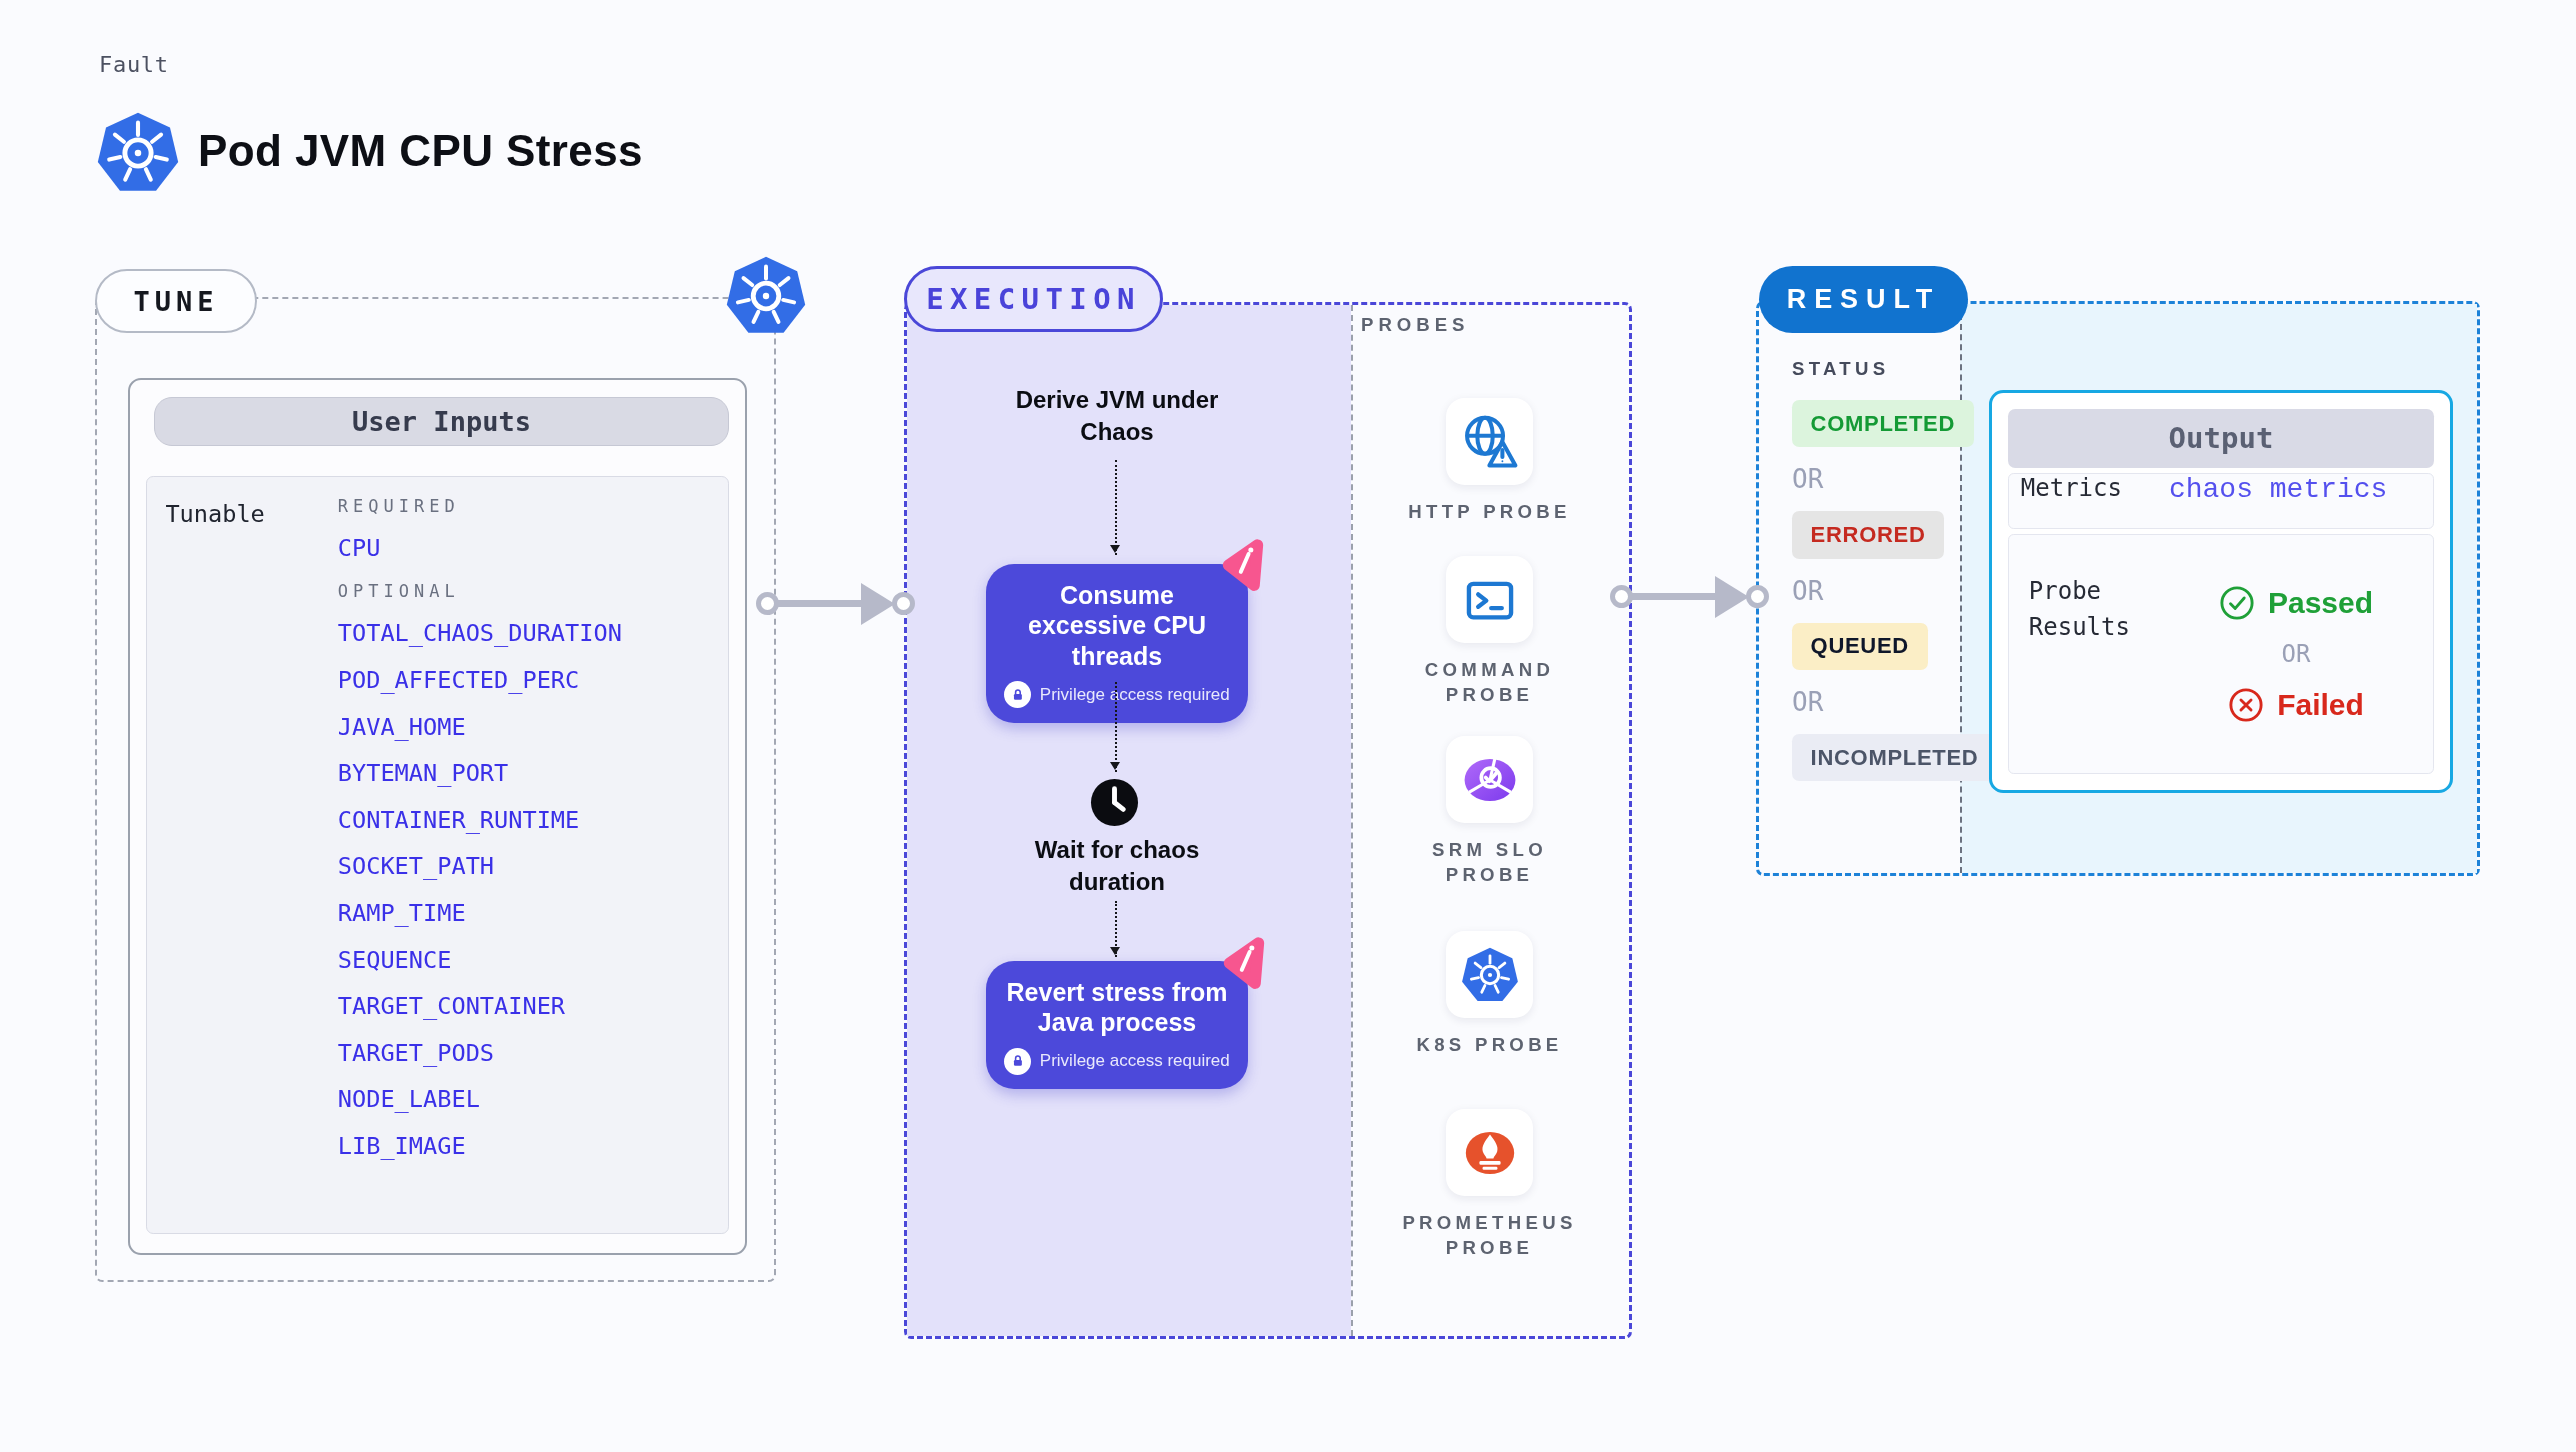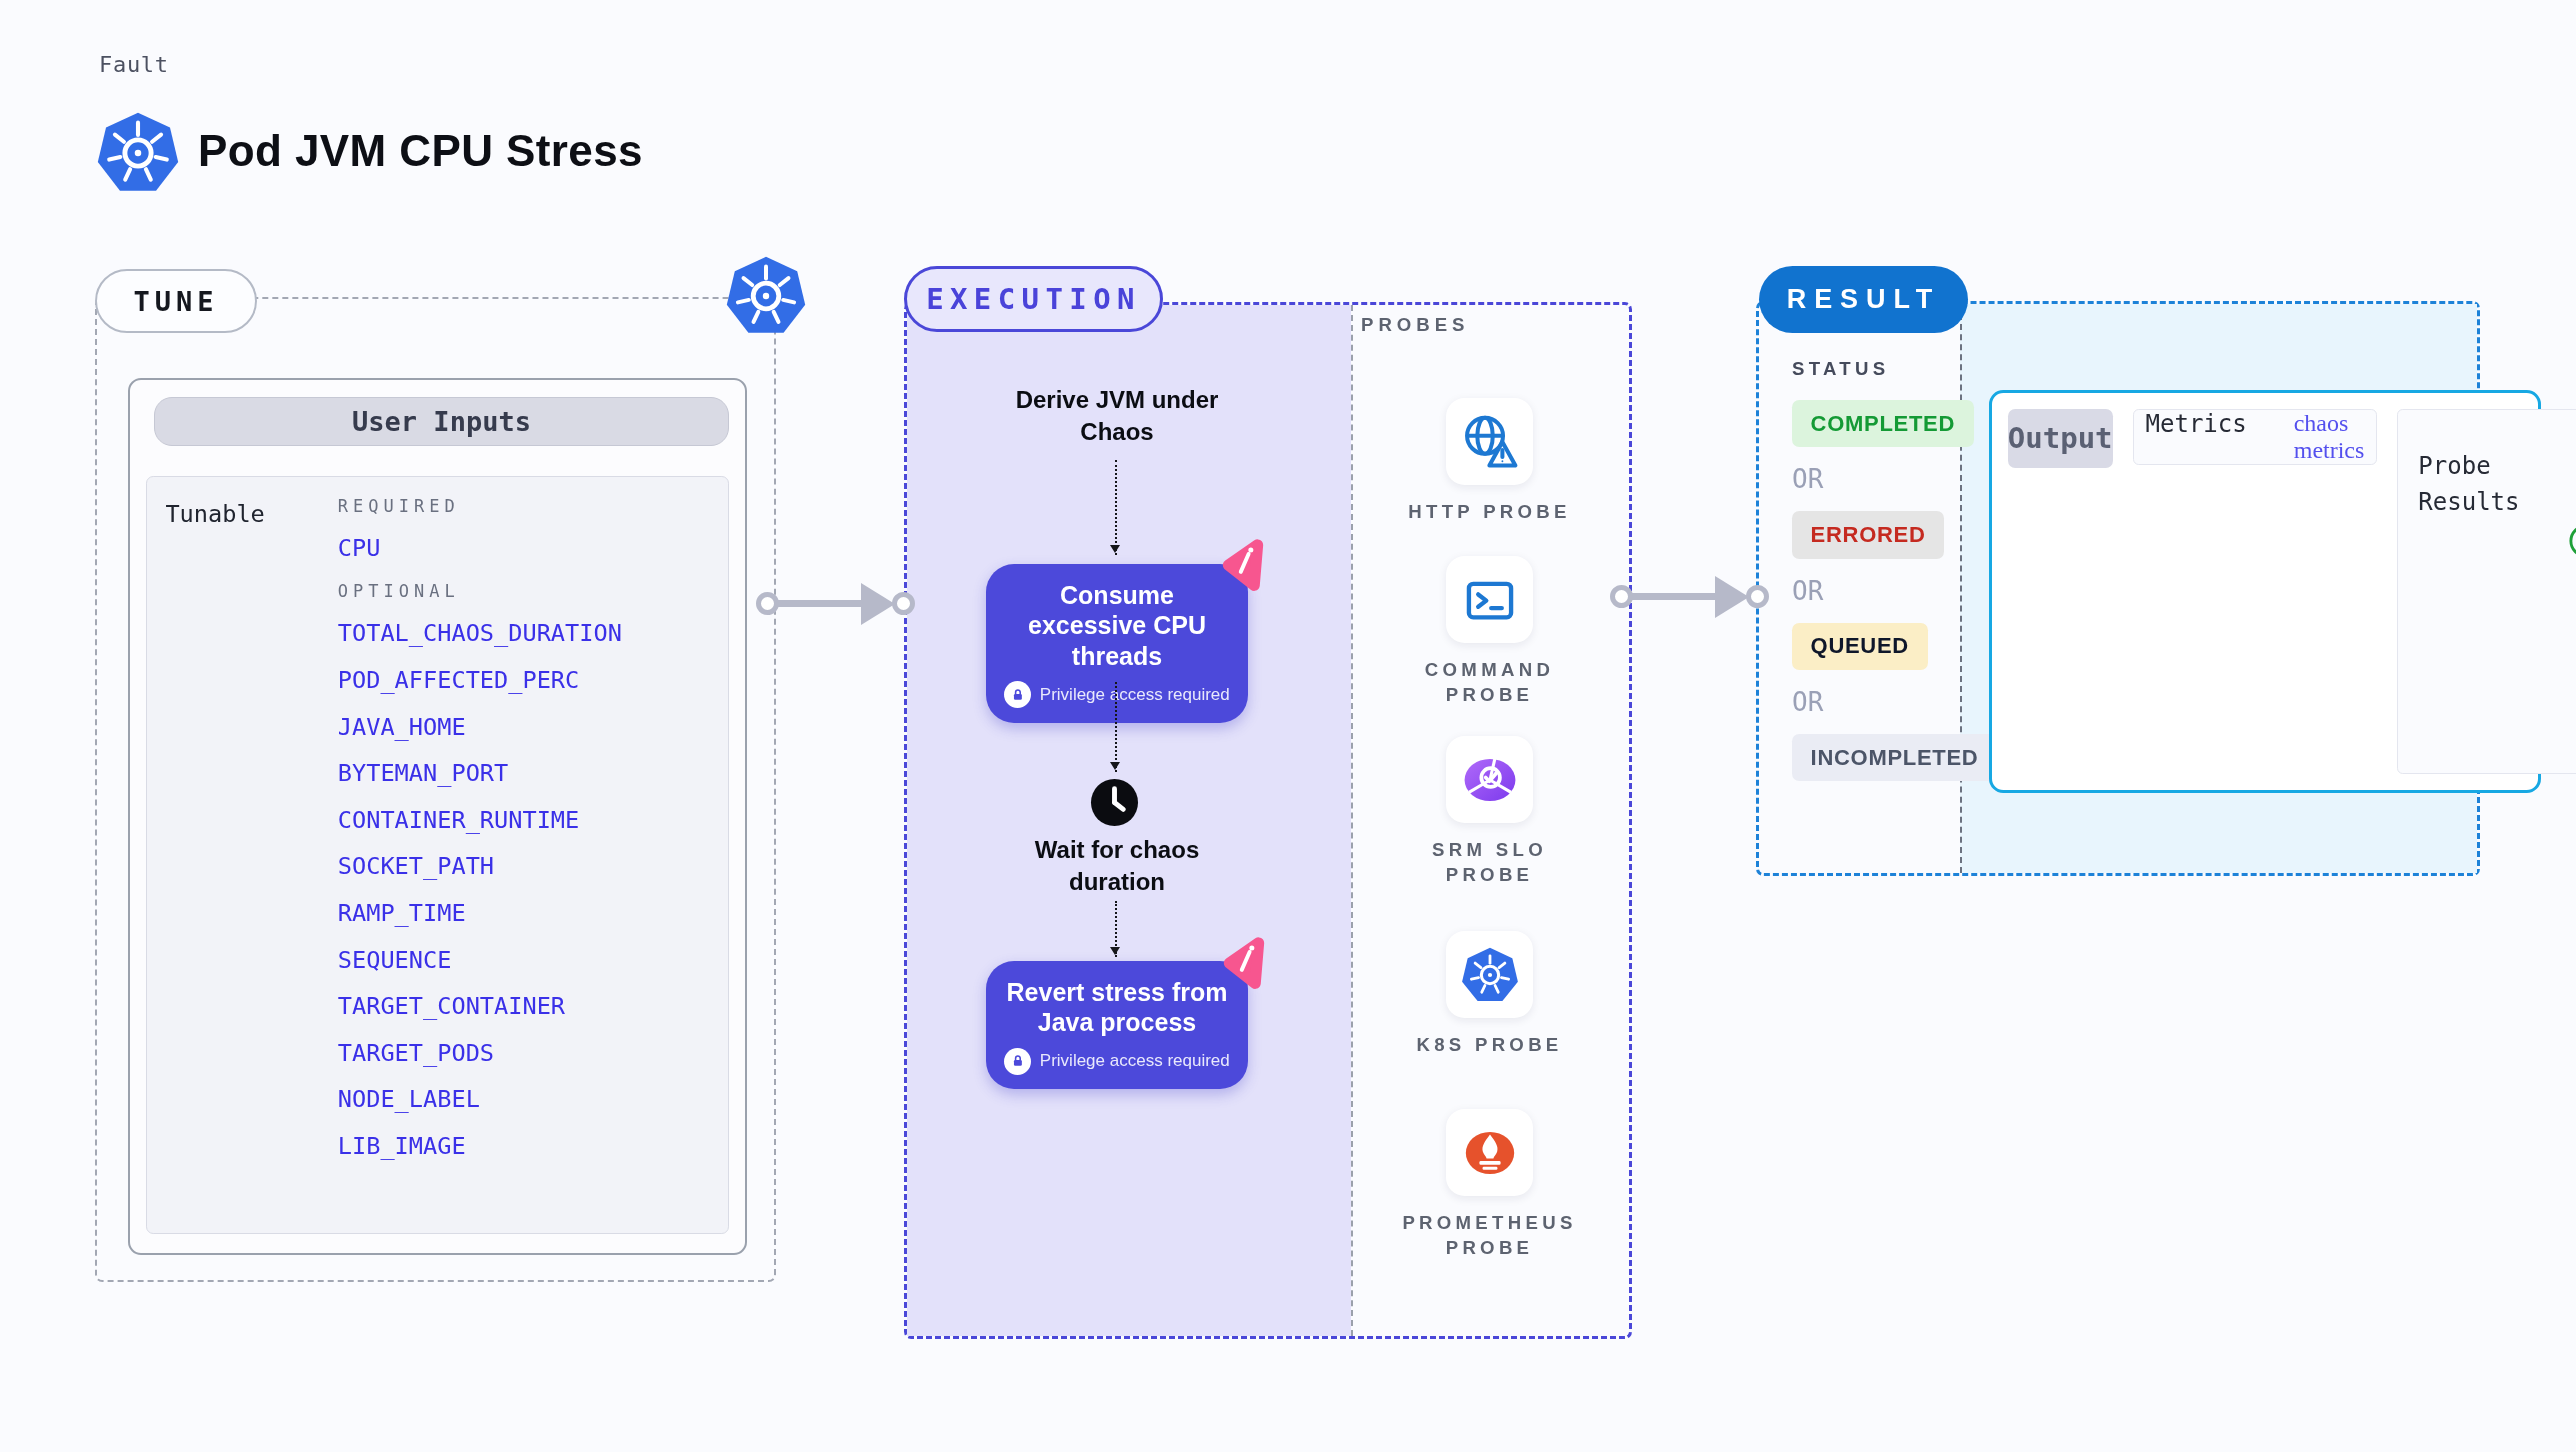--- a/index.html
+++ b/index.html
@@ -93,29 +93,29 @@
     border:3.6px dashed var(--result-dash);border-radius:7.2px;}
   .result-fill{position:absolute;left:201px;top:0;right:0;bottom:0;background:var(--result-fill);}
   .result-divider{position:absolute;left:201px;top:0;bottom:0;border-left:2.1px dashed #6b7280;}
   .status-col{position:absolute;left:1792px;top:358px;width:172px;display:flex;flex-direction:column;gap:17px;z-index:2;}
   .status-heading{font-size:18.6px;font-weight:bold;color:#454b5c;letter-spacing:4.3px;margin-bottom:2.9px;}
   .status-list{display:flex;flex-direction:column;gap:17px;}
   .status-or{font-family:"DejaVu Sans Mono",monospace;font-size:26px;color:var(--or-gray);}
   .status-or:empty{display:none;}
   .status-badge{display:inline-block;font-size:22px;font-weight:bold;letter-spacing:0.7px;
     padding:10.7px 18.6px;border-radius:7.2px;}
-  .output-card{position:absolute;left:1989px;top:390px;width:552px;height:403px;background:#fff;
+  .output-card{position:absolute;left:1989px;top:390px;width:464px;height:403px;background:#fff;
     border:3.6px solid var(--output-border);border-radius:14.3px;padding:15.8px;display:flex;
-    flex-direction:row;gap:20px;z-index:2;}
+    flex-direction:column;gap:5px;z-index:2;}
   .output-header{height:59px;background:#d9dae6;border-radius:7.2px;display:flex;align-items:center;
     justify-content:center;font-family:"DejaVu Sans Mono",monospace;font-size:29px;font-weight:bold;color:#5a6073;}
   .output-row{background:#fafbfe;border:1.4px solid #e4e6ef;border-radius:5.7px;}
   .metrics-row{height:56px;display:flex;padding:0 12px;gap:47px;}
   .metrics-label{font-family:"DejaVu Sans Mono",monospace;font-size:24px;color:#262a35;}
-  .metrics-value{font-family:Liberation Serif, serif;font-size:24px;color:var(--metrics-blue);}
+  .metrics-value{font-family:Liberation Mono, monospace;font-size:28px;color:var(--metrics-blue);}
   .proberes-row{flex:1;display:flex;padding:17px 20px;}
   .proberes-label{font-family:"DejaVu Sans Mono",monospace;font-size:24px;color:#262a35;
     width:150px;line-height:1.5;padding-top:21.5px;}
   .proberes-col{flex:1;display:flex;flex-direction:column;align-items:center;justify-content:center;gap:18.6px;}
   .verdict{display:flex;align-items:center;gap:13px;font-size:30px;font-weight:bold;}
   .verdict svg{width:36px;height:36px;}
   .verdict-passed{color:var(--passed-green);}
   .verdict-failed{color:var(--failed-red);}
   .proberes-or{font-family:"DejaVu Sans Mono",monospace;font-size:24px;color:var(--or-gray);}
 </style>

